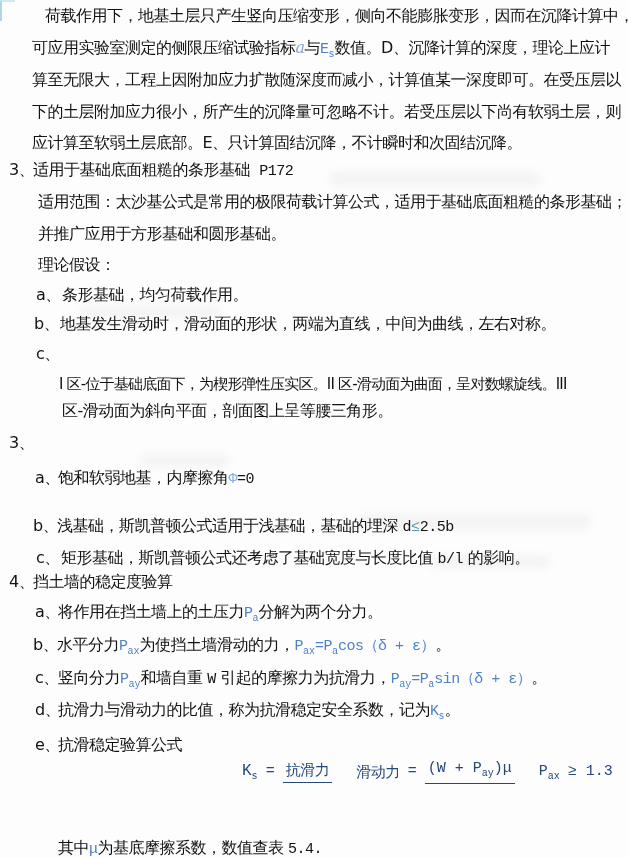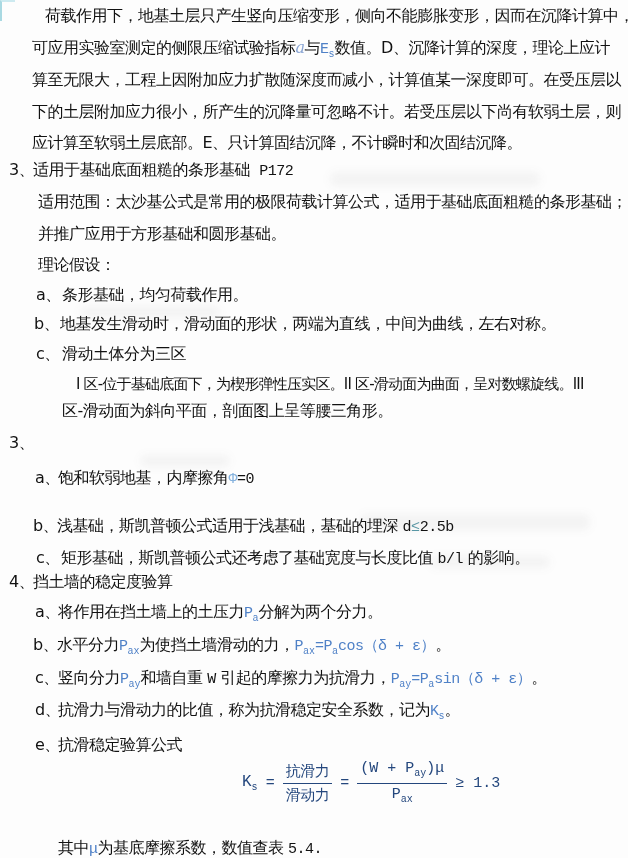--- a/index.html
+++ b/index.html
@@ -16,21 +16,21 @@
   .s-bi{font-family:"DejaVu Serif","Liberation Serif",serif;font-style:italic;color:#8ba6d4;}
   .s-t{font-family:"Liberation Mono","DejaVu Sans Mono",monospace;font-size:15px;color:#5a9aa8;}
   .sub{font-size:10px;vertical-align:-4px;letter-spacing:0;}
   .corner-mark{position:absolute;left:0;top:0;width:13px;height:19px;
                border-left:2px solid #a9d9e2;border-top:2px solid #cdeaf0;}
   .smudge{position:absolute;background:rgba(60,60,60,0.05);filter:blur(4px);border-radius:6px;}
   .formula{position:absolute;left:242px;top:760px;display:flex;align-items:center;gap:8px;
            color:#24477d;font-family:"Liberation Mono","DejaVu Sans Mono",monospace;font-size:15px;letter-spacing:0;}
   .f-var{font-size:16px;}
   .f-sub{font-size:10px;vertical-align:-4px;}
-  .frac{display:inline-flex;flex-direction:column;align-items:center;text-align:center;line-height:1.25;}
+  .frac{display:inline-flex;flex-direction:row;align-items:center;text-align:center;line-height:1.25;gap:24px;}
   .frac .num{border-bottom:1.6px solid #24477d;padding:0 3px 2px 3px;}
   .frac .den{padding-top:2px;}
   .frac .cjk{font-family:"DejaVu Sans",sans-serif;letter-spacing:-0.5px;}
   .f-tail{font-size:15px;}
 </style>
 </head>
 <body>
 
 <div id="page">
   <div class="corner-mark"></div>
@@ -39,22 +39,22 @@
       <div class="line" style="top: 38px;"><span class="body" style="left: 32px;"><span class="s-k">可应用实验室测定的侧限压缩试验指标</span><span class="s-bi">a</span><span class="s-k">与</span><span class="s-b">E</span><span class="s-b sub">s</span><span class="s-k">数值。D、沉降计算的深度，理论上应计</span></span></div>
       <div class="line" style="top: 70px;"><span class="body" style="left: 32px;"><span class="s-k">算至无限大，工程上因附加应力扩散随深度而减小，计算值某一深度即可。在受压层以</span></span></div>
       <div class="line" style="top: 102px;"><span class="body" style="left: 32px;"><span class="s-k">下的土层附加应力很小，所产生的沉降量可忽略不计。若受压层以下尚有软弱土层，则</span></span></div>
       <div class="line" style="top: 133px;"><span class="body" style="left: 32px;"><span class="s-k">应计算至软弱土层底部。E、只计算固结沉降，不计瞬时和次固结沉降。</span></span></div>
       <div class="line" style="top: 160px;"><span class="marker" style="left: 9px;">3、</span><span class="body" style="left: 33px;"><span class="s-k">适用于基础底面粗糙的条形基础</span><span class="s-k">  </span><span class="s-m">P172</span></span></div>
       <div class="line" style="top: 192px; padding-left: 24px;"><span class="body" style="left: 38px;"><span class="s-k">适用范围：太沙基公式是常用的极限荷载计算公式，适用于基础底面粗糙的条形基础；</span></span></div>
       <div class="line" style="top: 224px;"><span class="body" style="left: 38px;"><span class="s-k">并推广应用于方形基础和圆形基础。</span></span></div>
       <div class="line" style="top: 255px;"><span class="body" style="left: 38px;"><span class="s-k">理论假设：</span></span></div>
       <div class="line" style="top: 285px;"><span class="marker" style="left: 36px;">a、</span><span class="body" style="left: 62px;"><span class="s-k">条形基础，均匀荷载作用。</span></span></div>
       <div class="line" style="top: 314px;"><span class="marker" style="left: 34px;">b、</span><span class="body" style="left: 60px;"><span class="s-k">地基发生滑动时，滑动面的形状，两端为直线，中间为曲线，左右对称。</span></span></div>
-      <div class="line" style="top: 344px;"><span class="marker" style="left: 36px;">c、</span><span class="body" style="left: 62px;"><span class="s-k">滑动土体分为三区</span></span></div>
-      <div class="line tight" style="top: 375px;"><span class="body" style="left: 76px;"><span class="s-k">I 区-位于基础底面下，为楔形弹性压实区。II 区-滑动面为曲面，呈对数螺旋线。III</span></span></div>
+      <div class="line" style="top: 344px;"><span class="marker" style="left: 36px;">c、</span></div>
+      <div class="line tight" style="top: 375px;"><span class="body" style="left: 59px;"><span class="s-k">I 区-位于基础底面下，为楔形弹性压实区。II 区-滑动面为曲面，呈对数螺旋线。III</span></span></div>
       <div class="line" style="top: 401px;"><span class="body" style="left: 62px;"><span class="s-k">区-滑动面为斜向平面，剖面图上呈等腰三角形。</span></span></div>
       <div class="line" style="top: 433px;"><span class="marker" style="left: 9px;">3、</span></div>
       <div class="line" style="top: 468px;"><span class="marker" style="left: 35px;">a、</span><span class="body" style="left: 58px;"><span class="s-k">饱和软弱地基，内摩擦角</span><span class="s-bl">Φ</span><span class="s-m">=0</span></span></div>
       <div class="line" style="top: 516px;"><span class="marker" style="left: 33px;">b、</span><span class="body" style="left: 57px;"><span class="s-k">浅基础，斯凯普顿公式适用于浅基础，基础的埋深 </span><span class="s-m">d</span><span class="s-t">≤</span><span class="s-m">2.5b</span></span></div>
       <div class="line" style="top: 548px;"><span class="marker" style="left: 36px;">c、</span><span class="body" style="left: 61px;"><span class="s-k">矩形基础，斯凯普顿公式还考虑了基础宽度与长度比值 </span><span class="s-m">b/l</span><span class="s-k"> 的影响。</span></span></div>
       <div class="line" style="top: 572px;"><span class="marker" style="left: 9px;">4、</span><span class="body" style="left: 33px;"><span class="s-k">挡土墙的稳定度验算</span></span></div>
       <div class="line" style="top: 602px;"><span class="marker" style="left: 35px;">a、</span><span class="body" style="left: 58px;"><span class="s-k">将作用在挡土墙上的土压力</span><span class="s-b">P</span><span class="s-b sub">a</span><span class="s-k">分解为两个分力。</span></span></div>
       <div class="line" style="top: 635px;"><span class="marker" style="left: 33px;">b、</span><span class="body" style="left: 57px;"><span class="s-k">水平分力</span><span class="s-b">P</span><span class="s-b sub">ax</span><span class="s-k">为使挡土墙滑动的力，</span><span class="s-b">P</span><span class="s-b sub">ax</span><span class="s-b">=P</span><span class="s-b sub">a</span><span class="s-b">cos</span><span class="s-b">（δ + ε）</span><span class="s-k">。</span></span></div>
       <div class="line" style="top: 668px;"><span class="marker" style="left: 35px;">c、</span><span class="body" style="left: 58px;"><span class="s-k">竖向分力</span><span class="s-b">P</span><span class="s-b sub">ay</span><span class="s-k">和墙自重 </span><span class="s-m">W</span><span class="s-k"> 引起的摩擦力为抗滑力，</span><span class="s-b">P</span><span class="s-b sub">ay</span><span class="s-b">=P</span><span class="s-b sub">a</span><span class="s-b">sin</span><span class="s-b">（δ + ε）</span><span class="s-k">。</span></span></div>
       <div class="line" style="top: 700px;"><span class="marker" style="left: 35px;">d、</span><span class="body" style="left: 58px;"><span class="s-k">抗滑力与滑动力的比值，称为抗滑稳定安全系数，记为</span><span class="s-b">K</span><span class="s-b sub">s</span><span class="s-k">。</span></span></div>

